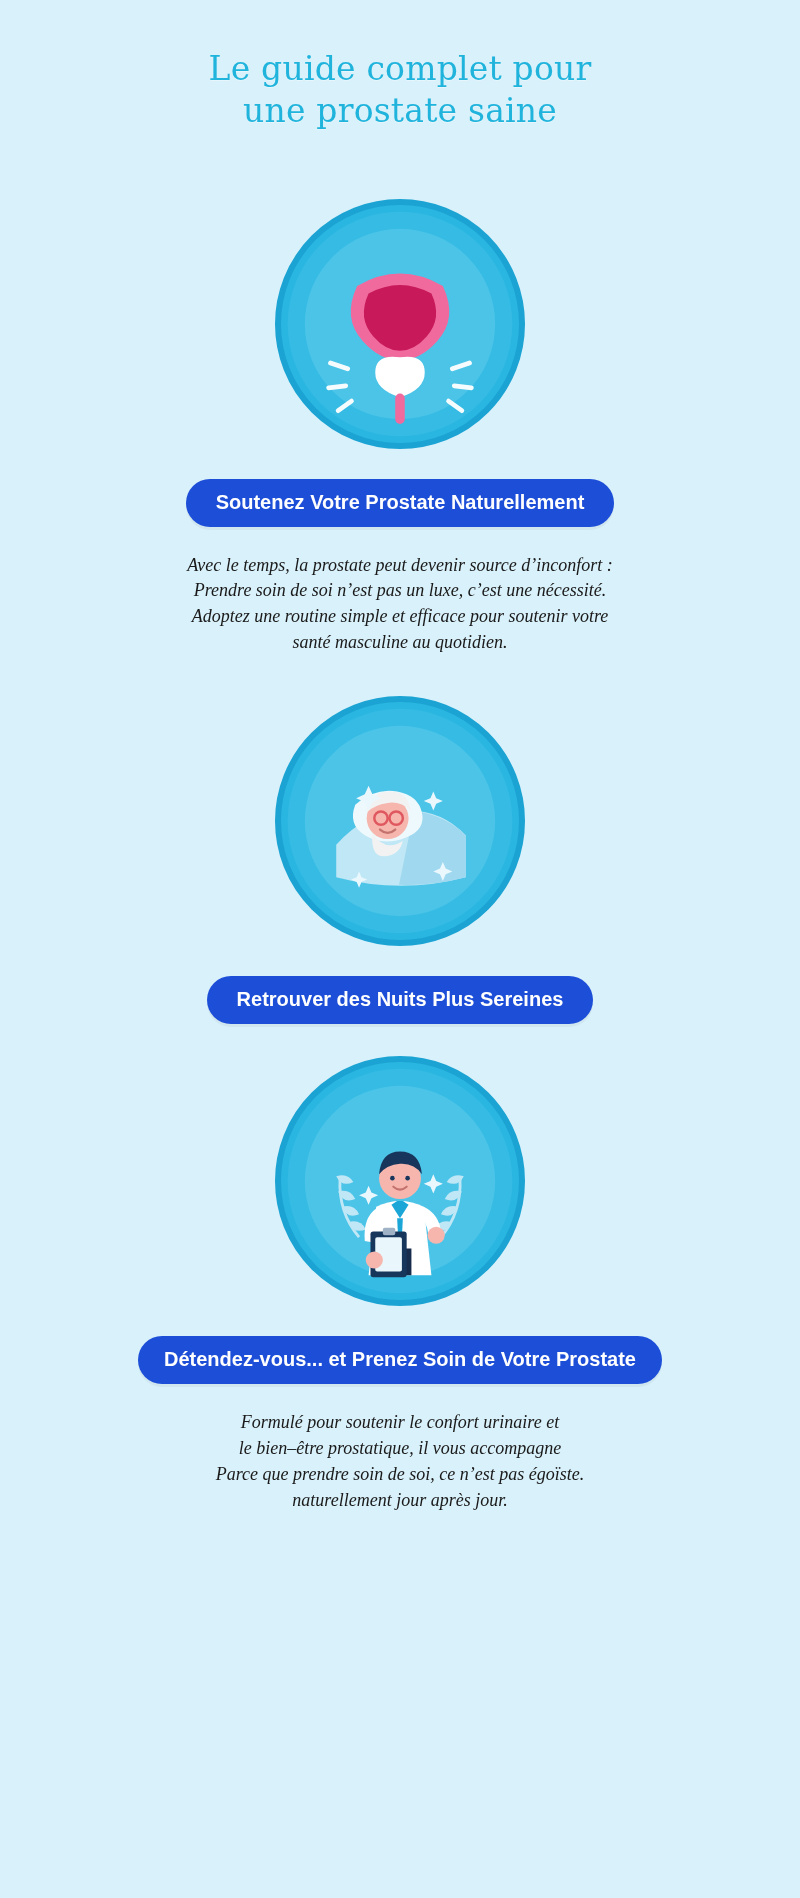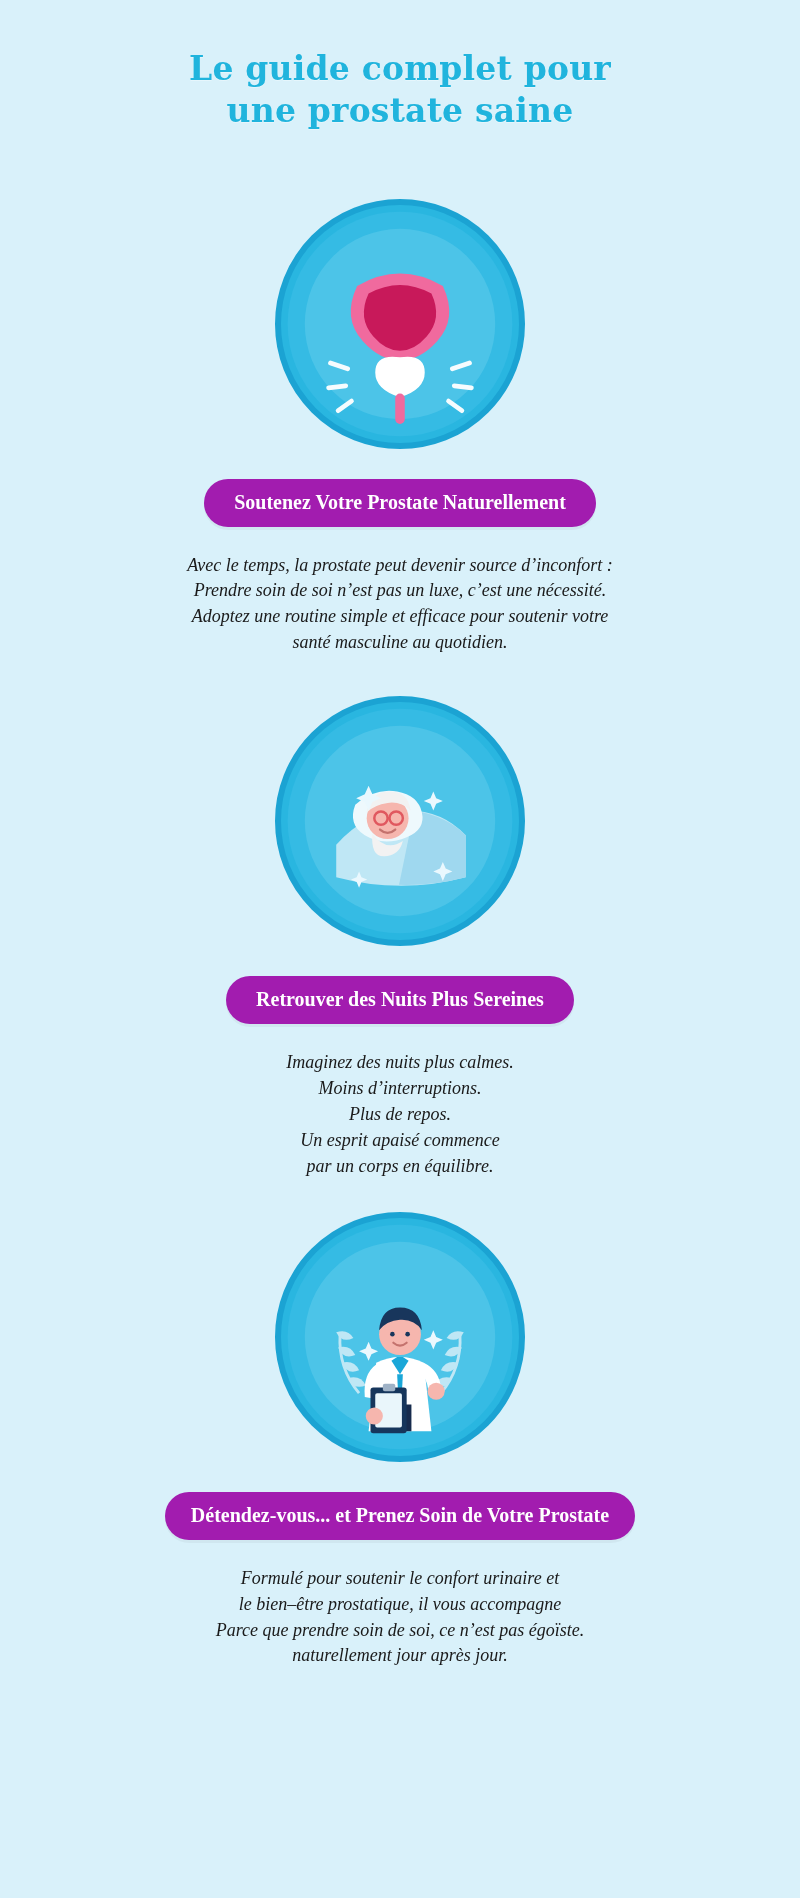--- a/index.html
+++ b/index.html
@@ -24,21 +24,21 @@
     display: flex;
     flex-direction: column;
     align-items: center;
   }
   
   .title {
     margin-top: 48px;
     text-align: center;
     color: #20b4dd;
     font-family: "DejaVu Serif", serif;
-    font-weight: bold;
+    font-weight: normal;
     font-size: 33px;
     line-height: 1.28;
     letter-spacing: 0.2px;
     text-shadow: 0 1px 0 rgba(255,255,255,0.35);
   }
   .title .l2 { display: block; }
 
   
   .circle-wrap {
     position: relative;
@@ -54,25 +54,25 @@
     overflow: hidden;
   }
   .circle-wrap.c1 { margin-top: 44px; }
   .circle-wrap.c2 { margin-top: 40px; }
   .circle-wrap.c3 { margin-top: 32px; }
   .circle-wrap svg { display: block; }
 
   
   .pill {
     margin-top: 30px;
-    background: #a21caf;
+    background: #1d4ed8;
     color: #ffffff;
     border-radius: 26px;
     padding: 13px 30px 15px;
-    font-family: Liberation Serif, serif;
+    font-family: Liberation Sans, sans-serif;
     font-weight: bold;
     font-size: 20px;
     line-height: 1;
     text-align: center;
     box-shadow: 0 3px 0 rgba(0,0,0,0.04);
     white-space: nowrap;
   }
   .pill.wide { font-size: 20px; padding-left: 26px; padding-right: 26px; }
 
   
@@ -155,27 +155,20 @@
         <path d="M92 88 l4 9 9 4 -9 4 -4 9 -4 -9 -9 -4 9 -4 z"></path>
         <path d="M160 94 l3 7 7 3 -7 3 -3 7 -3 -7 -7 -3 7 -3 z"></path>
         <path d="M170 168 l3 7 7 3 -7 3 -3 7 -3 -7 -7 -3 7 -3 z"></path>
         <path d="M82 178 l2.5 6 6 2.5 -6 2.5 -2.5 6 -2.5 -6 -6 -2.5 6 -2.5 z"></path>
       </g>
     </svg>
   </div>
 
   <div class="pill">Retrouver des Nuits Plus Sereines</div>
 
-  <div class="para">
-    <span>Imaginez des nuits plus calmes.</span>
-    <span>Moins d’interruptions.</span>
-    <span>Plus de repos.</span>
-    <span>Un esprit apaisé commence</span>
-    <span>par un corps en équilibre.</span>
-  </div>
 
   <div class="circle-wrap c3">
     <svg width="250" height="250" viewBox="0 0 250 250" aria-hidden="true">
       <circle cx="125" cy="125" r="118" fill="#35bbe4"></circle>
       <circle cx="125" cy="125" r="100" fill="#4cc4e8"></circle>
 
       <g fill="#bfe7f5">
         <path d="M58 120 q12 -4 18 6 q-12 6 -18 -6 z"></path>
         <path d="M60 136 q13 -3 18 8 q-13 5 -18 -8 z"></path>
         <path d="M64 152 q13 -3 18 8 q-13 5 -18 -8 z"></path>

